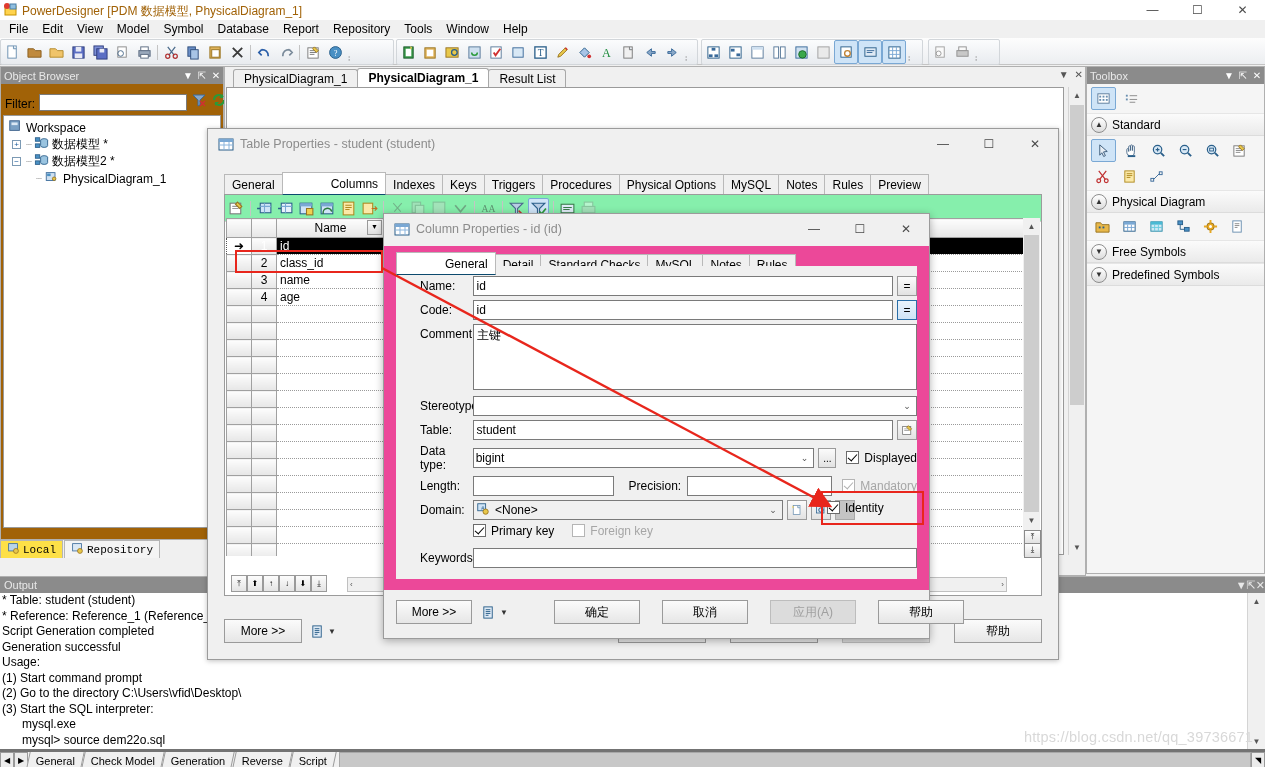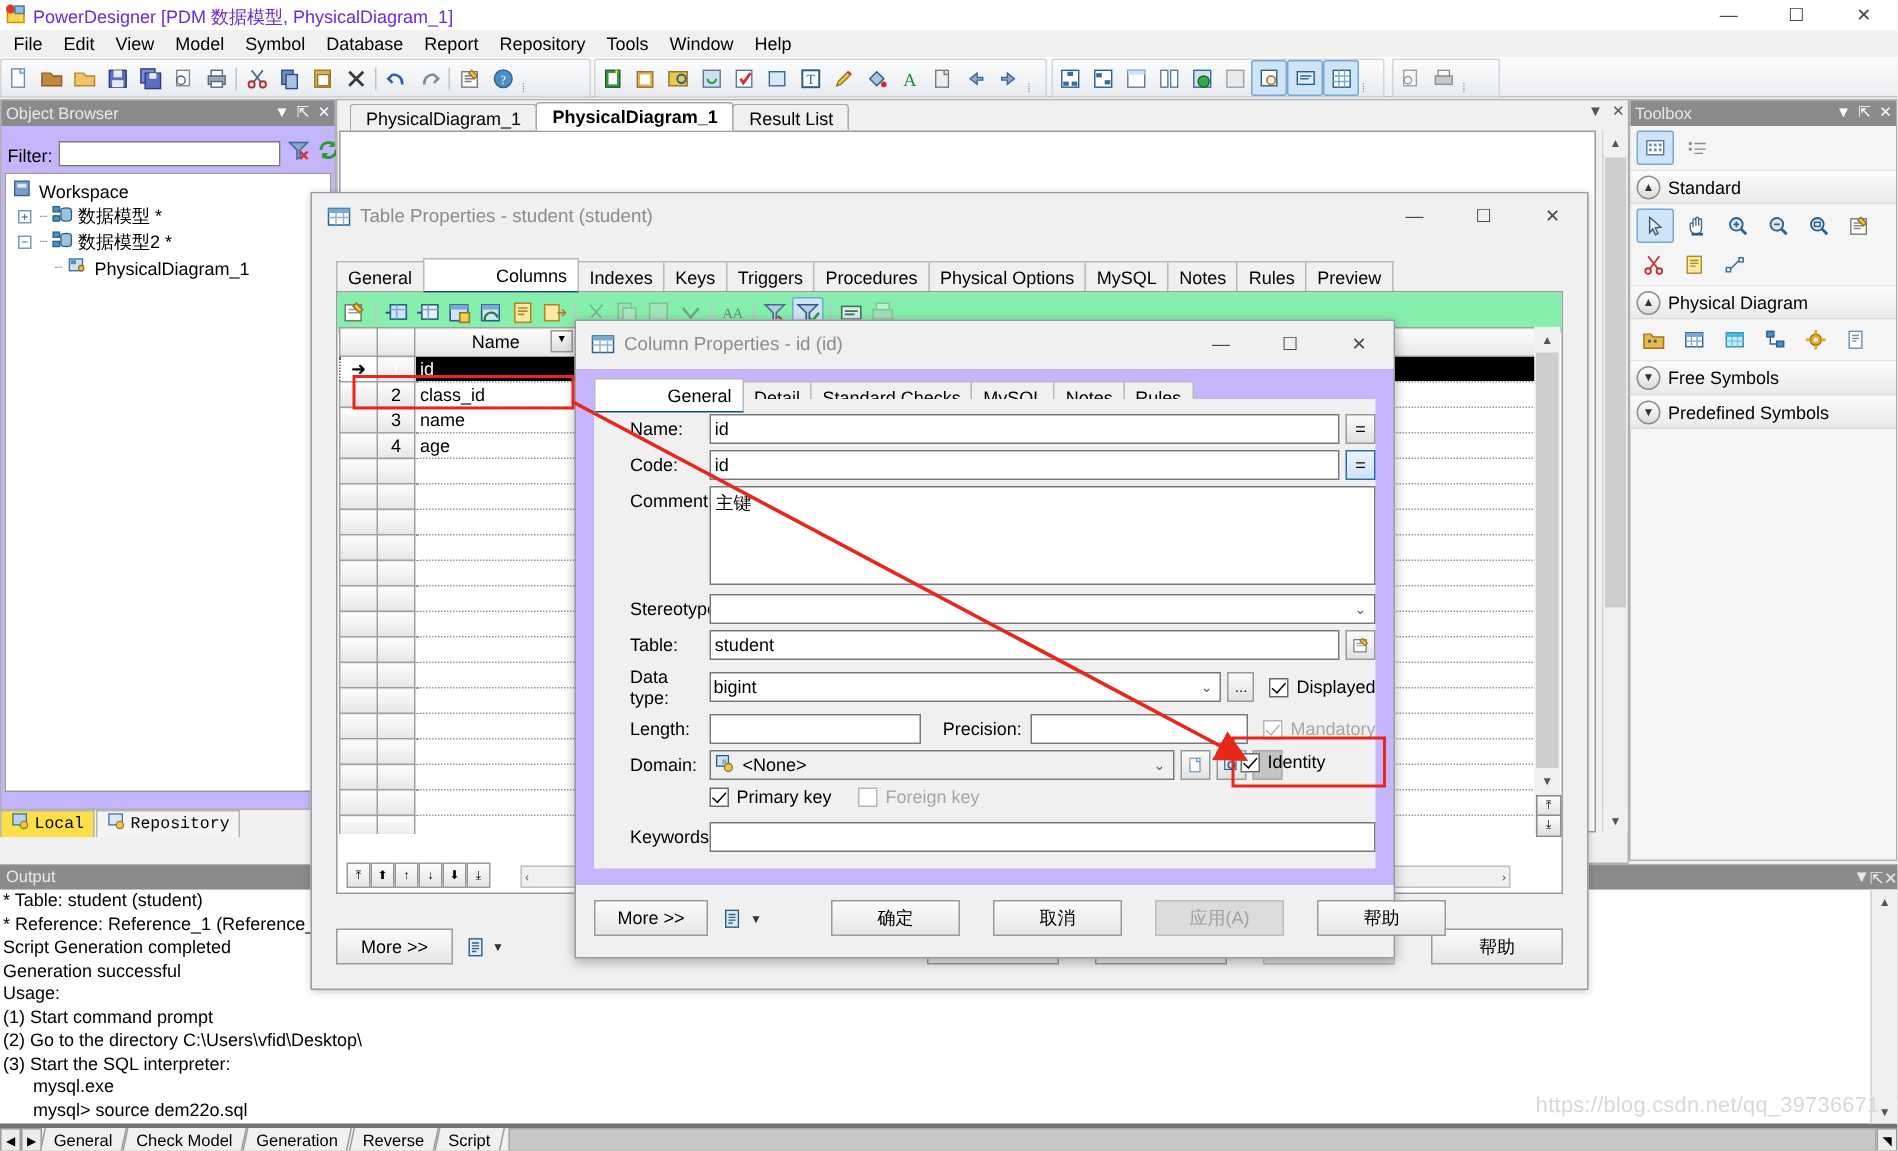--- a/index.html
+++ b/index.html
@@ -6,21 +6,21 @@
   body{
     width:1265px;height:767px;overflow:hidden;
     font-family:"Liberation Sans","DejaVu Sans",sans-serif;
     font-size:12px;color:#000;background:#f0f0f0;
     -webkit-font-smoothing:none;
   }
   .app{position:relative;width:1265px;height:767px;}
 
   
   .titlebar{position:absolute;left:0;top:0;width:1265px;height:20px;background:#ffffff;border-bottom:1px solid #e4e4e4;}
-  .titlebar .tt{position:absolute;left:22px;top:3px;font-size:12px;color:#6d28d9;white-space:nowrap;}
+  .titlebar .tt{position:absolute;left:22px;top:3px;font-size:12px;color:#a16207;white-space:nowrap;}
   .titlebar .appicon{position:absolute;left:3px;top:2px;width:16px;height:16px;}
   .wbtns{position:absolute;right:0;top:0;height:20px;display:flex;}
   .wbtn{width:45px;height:20px;display:flex;align-items:center;justify-content:center;color:#4a4a4a;font-size:12px;}
 
   
   .menubar{position:absolute;left:0;top:20px;width:1265px;height:18px;background:#f0f0f0;display:flex;align-items:center;padding-left:2px;}
   .menubar .mi{padding:2px 7px;font-size:12px;color:#000;}
 
   
   .toolbar{position:absolute;left:0;top:38px;width:1265px;height:26px;
@@ -28,21 +28,21 @@
   .tgroup{position:absolute;top:1px;height:24px;display:flex;align-items:center;
     background:linear-gradient(#fbfcfd,#e8ebef);border:1px solid #d2d6da;border-radius:2px;}
   .tbtn{width:22px;height:22px;display:flex;align-items:center;justify-content:center;position:relative;}
   .tbtn.pressed{background:#cfe4f7;border:1px solid #7aa8d4;border-radius:2px;}
   .grip{width:6px;height:22px;display:flex;align-items:flex-end;justify-content:center;color:#888;font-size:8px;}
 
   
   .ic{width:15px;height:15px;position:relative;display:inline-block;}
 
   
-  .ob{position:absolute;left:0;top:66px;width:222px;height:472px;background:#c4b5fd;border:1px solid #b0b0b0;}
+  .ob{position:absolute;left:0;top:66px;width:222px;height:472px;background:#a16207;border:1px solid #b0b0b0;}
   .dockhdr{height:17px;background:#8b8b8b;color:#fff;font-size:11px;display:flex;align-items:center;padding-left:3px;}
   .dockhdr .ttl{flex:1;color:#e8e8e8;}
   .dockhdr .di{width:14px;text-align:center;color:#fff;font-size:10px;}
   .filterrow{height:24px;display:flex;align-items:flex-end;gap:4px;padding:3px 4px 0 4px;}
   .filterrow .lbl{font-size:12px;}
   .filterrow input{flex:1;height:17px;border:1px solid #7a7a7a;background:#fff;font-size:11px;padding:0 2px;box-sizing:border-box;}
   .tree{background:#fff;border:1px solid #9a9a9a;margin:4px 2px 2px 2px;height:408px;overflow:hidden;font-size:12px;padding-top:3px;}
   .trow{display:flex;align-items:center;height:17px;white-space:nowrap;}
   .tog{width:9px;height:9px;border:1px solid #7c9ab4;background:#fff;font-size:8px;line-height:7px;text-align:center;color:#1a5a9a;margin-right:3px;box-sizing:border-box;}
   .tline{width:10px;text-align:center;color:#999;font-size:9px;}
@@ -106,34 +106,34 @@
 
   .gridnav{position:absolute;left:17px;bottom:2px;display:flex;align-items:center;gap:0px;}
   .gnb{width:14px;height:15px;border:1px solid #9a9a9a;background:linear-gradient(#fcfcfc,#e4e4e4);display:flex;align-items:center;justify-content:center;font-size:8px;}
 
   .btnrow{position:absolute;left:0;bottom:0;width:100%;height:52px;}
   .btn{height:24px;min-width:72px;padding:0 10px;background:linear-gradient(#fbfbfb,#e6e6e6);border:1px solid #9a9a9a;
        font-size:12px;display:flex;align-items:center;justify-content:center;box-sizing:border-box;}
   .btn.disabled{color:#a0a0a0;background:#dcdcdc;border-color:#bdbdbd;}
 
   
-  .dlgCP{position:absolute;left:383px;top:213px;width:545px;height:424px;background:#c4b5fd;border:1px solid #9b9b9b;box-shadow:0 2px 8px rgba(0,0,0,.3);}
+  .dlgCP{position:absolute;left:383px;top:213px;width:545px;height:424px;background:#ec4899;border:1px solid #9b9b9b;box-shadow:0 2px 8px rgba(0,0,0,.3);}
   .cpbody{position:absolute;left:12px;top:52px;width:521px;height:313px;background:#f0f0f0;}
   .frow{display:flex;align-items:center;margin-bottom:4px;}
   .flabel{width:64px;font-size:12px;text-align:left;padding-left:24px;box-sizing:border-box;}
   .ftext{height:20px;border:1px solid #7a7a7a;background:#fff;font-size:12px;padding:2px 3px;box-sizing:border-box;display:flex;align-items:center;}
   .sqbtn{width:20px;height:20px;border:1px solid #9a9a9a;background:linear-gradient(#fbfbfb,#e2e2e2);display:flex;align-items:center;justify-content:center;font-size:12px;margin-left:4px;box-sizing:border-box;}
   .sqbtn.blue{border:1px solid #2a6ea8;background:linear-gradient(#e9f3fc,#cfe3f6);}
   .combo{height:20px;border:1px solid #7a7a7a;background:#fff;display:flex;align-items:center;font-size:12px;padding:0 2px;box-sizing:border-box;}
   .combo .arrow{margin-left:auto;width:14px;text-align:center;color:#555;font-size:9px;}
   .cbx{width:13px;height:13px;border:1px solid #6b6b6b;background:#fff;display:inline-block;position:relative;box-sizing:border-box;}
   .cbx.on::after{content:"";position:absolute;left:3px;top:0px;width:4px;height:8px;border:solid #000;border-width:0 1.6px 1.6px 0;transform:rotate(42deg);}
   .cbx.dis{border-color:#b5b5b5;}
   .cbx.dis.on::after{border-color:#b0b0b0;}
-  .ckwrap{display:flex;align-items:flex-end;gap:5px;font-size:12px;}
+  .ckwrap{display:flex;align-items:flex-start;gap:5px;font-size:12px;}
   .ckwrap.dis{color:#a6a6a6;}
   .hilite{position:absolute;border:2px solid #e8261c;box-sizing:border-box;}
 
   
   .arrowsvg{position:absolute;left:0;top:0;width:1265px;height:767px;pointer-events:none;}
 
   .wm{position:absolute;right:12px;bottom:22px;color:#d8d8d8;font-size:14.5px;letter-spacing:.2px;}
 </style>
 </head>
 <body>

